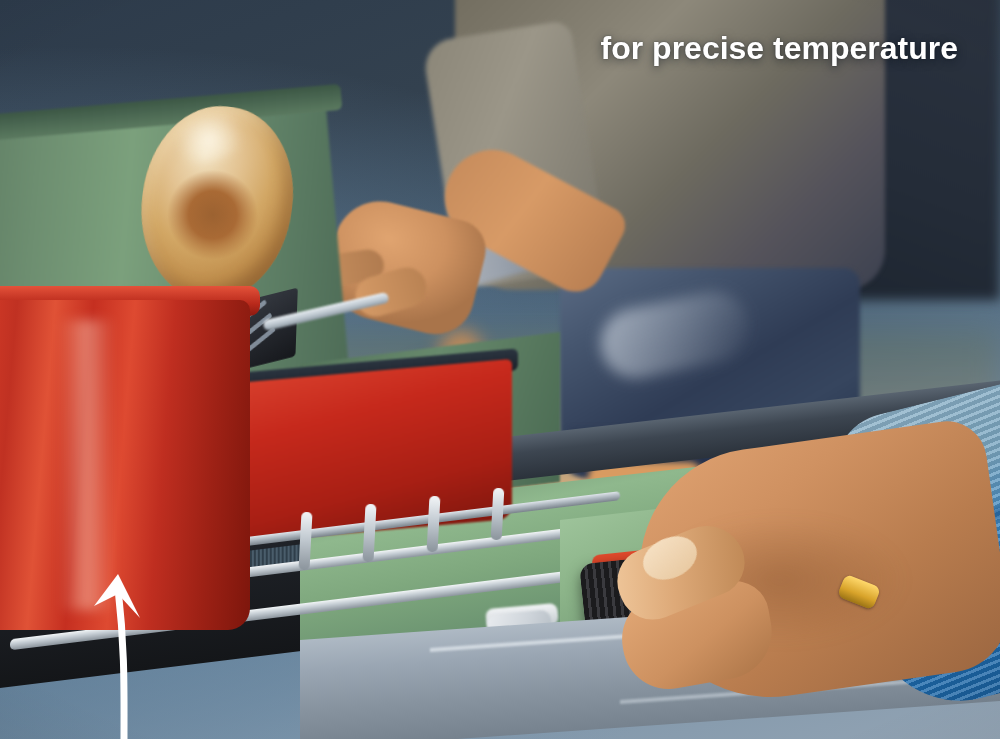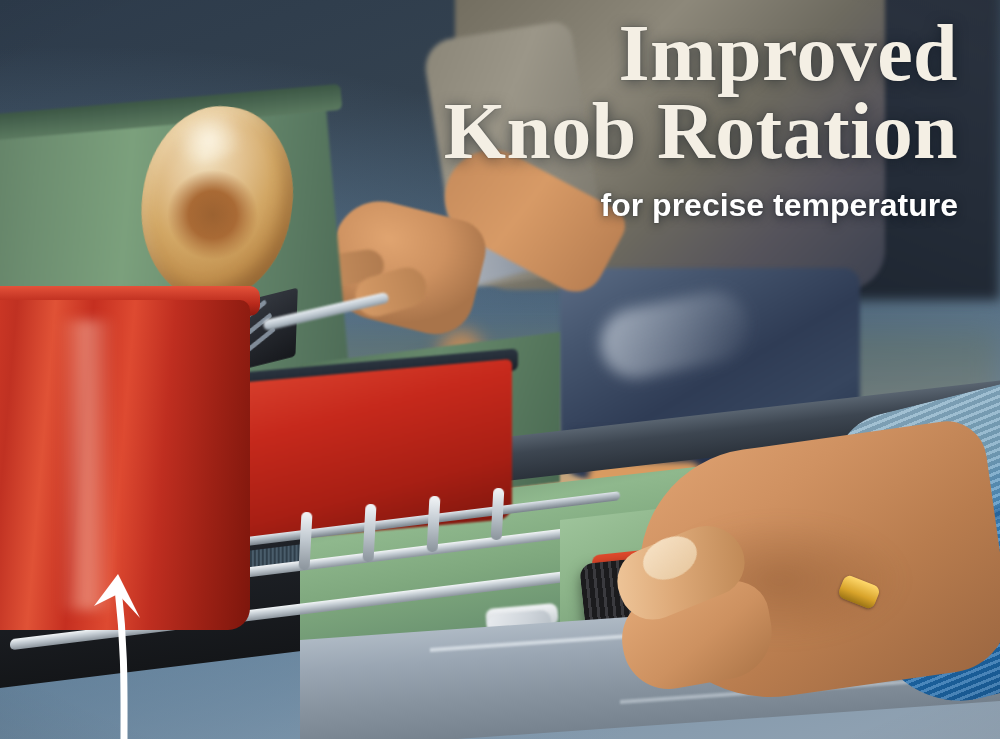--- a/index.html
+++ b/index.html
@@ -486,22 +486,18 @@
   <div class="layer" id="ring"></div>
 
   <div class="layer" id="grade"></div>
 
   <svg class="layer" id="arrow" viewBox="0 0 120 200">
     <path d="M 46 200 C 46 150, 47 110, 40 48" stroke="#ffffff" stroke-width="7" fill="none" stroke-linecap="round"></path>
     <path d="M 40 34 L 16 66 L 40 54 L 62 78 Z" fill="#ffffff"></path>
   </svg>
 
   <div id="text-block">
-    <h1 id="headline">
-      <span>Improved</span>
-      <span class="l2">Knob Rotation</span>
-    </h1>
     <p id="subtitle">
       <span>for precise temperature</span>
     </p>
   </div>
 
 </div>
 
 </body></html>

